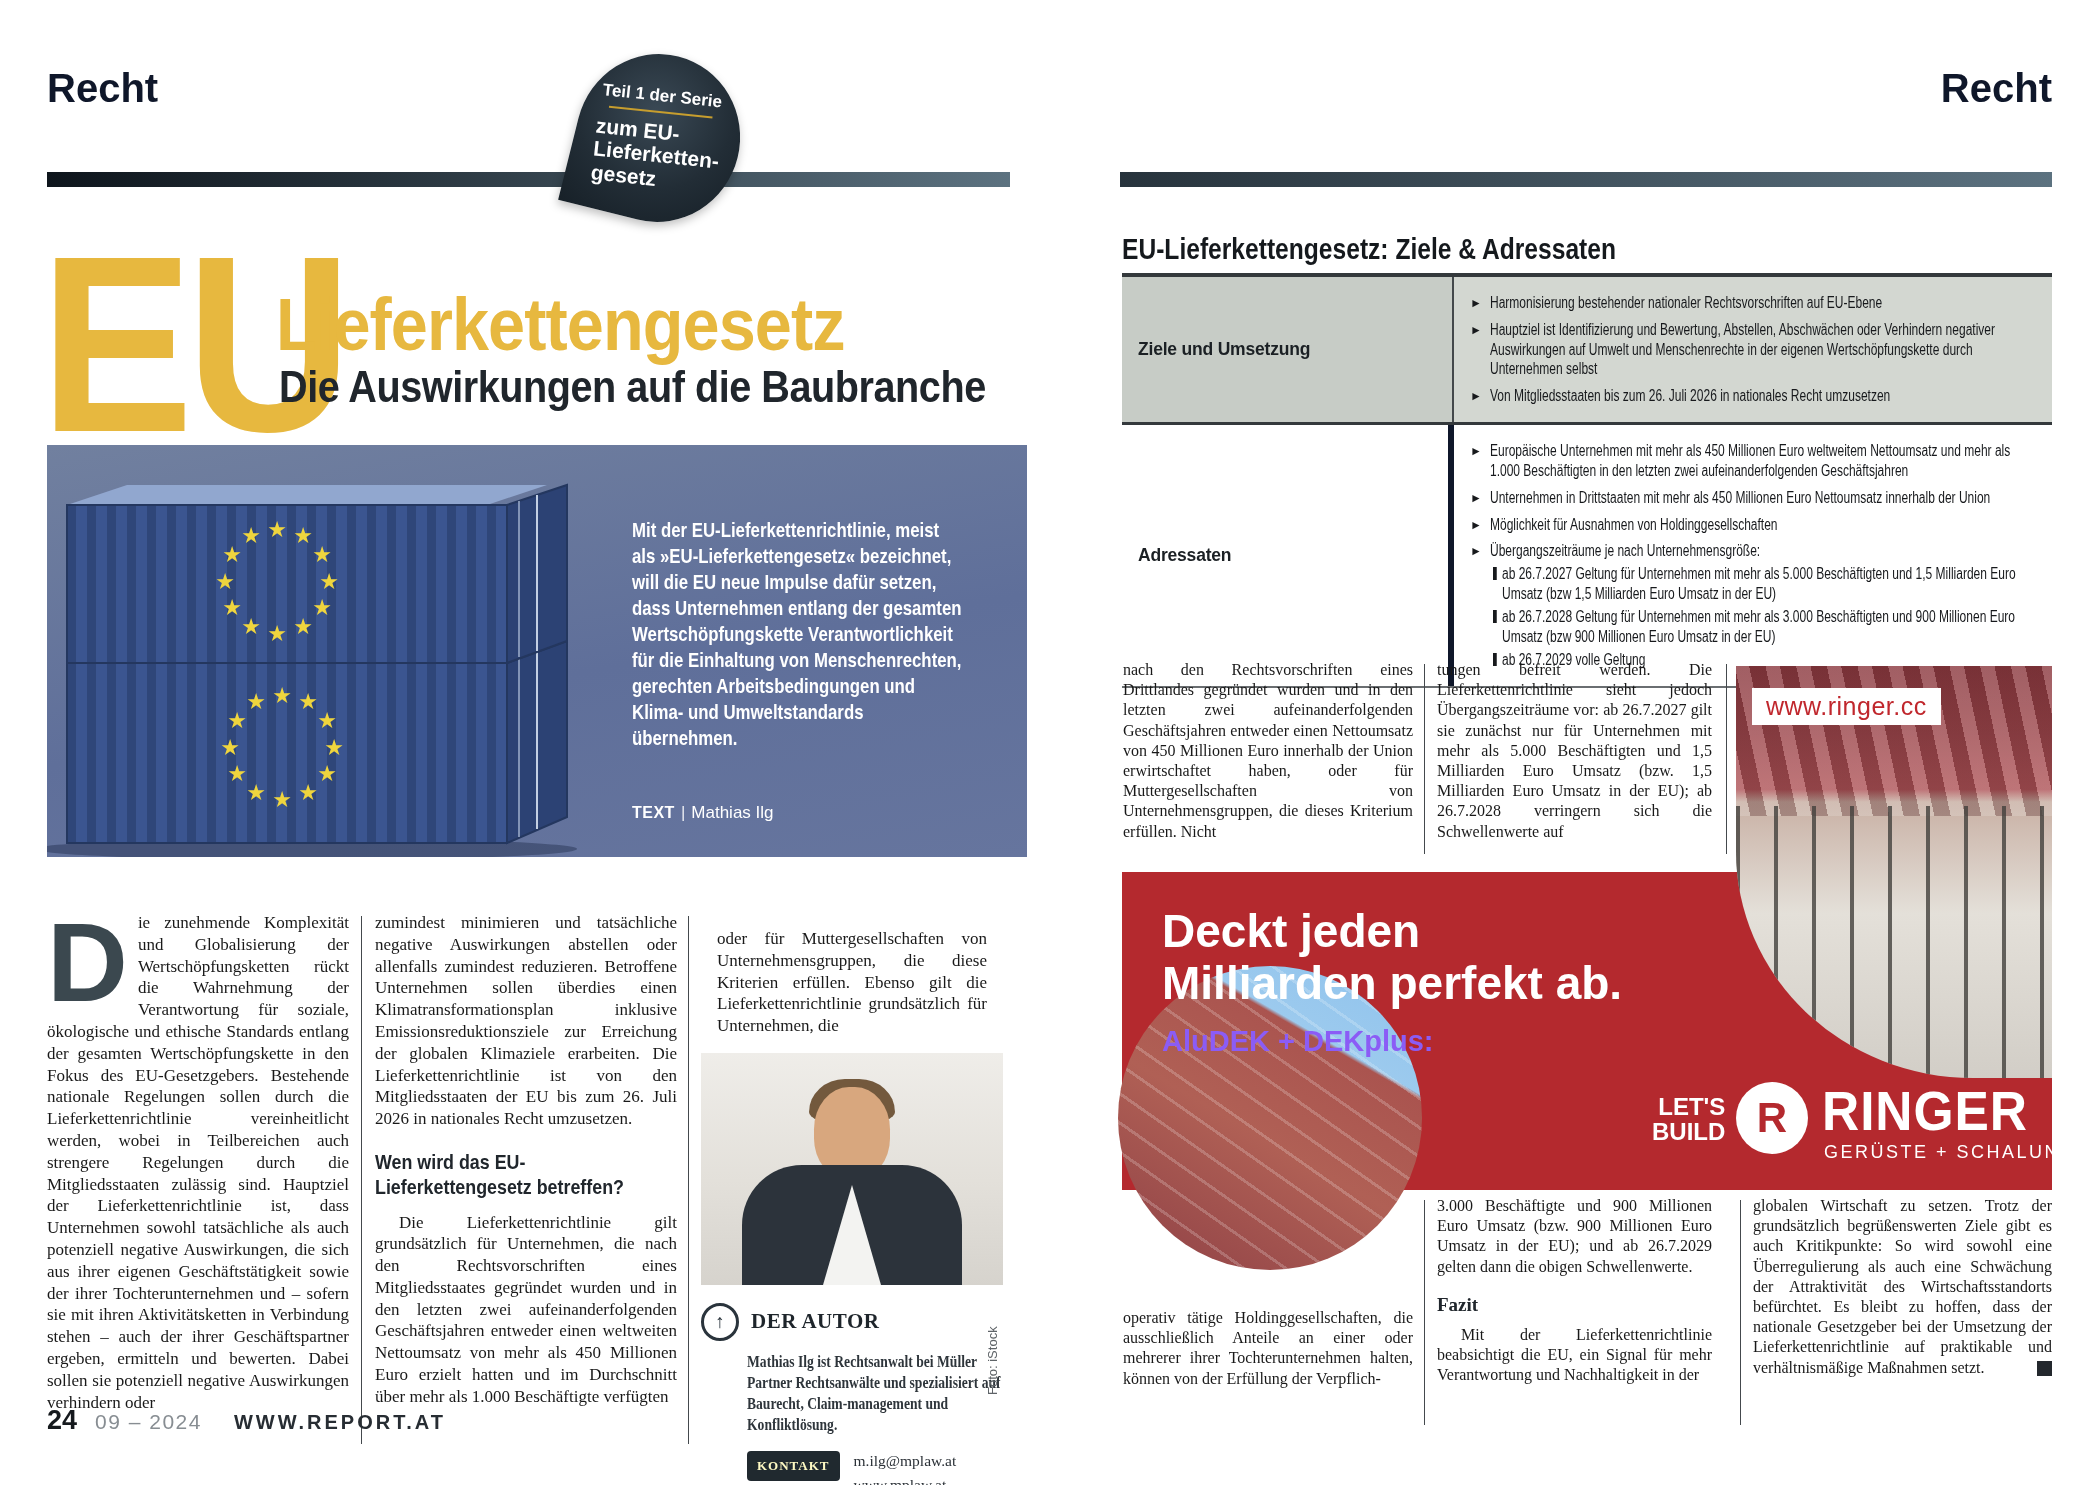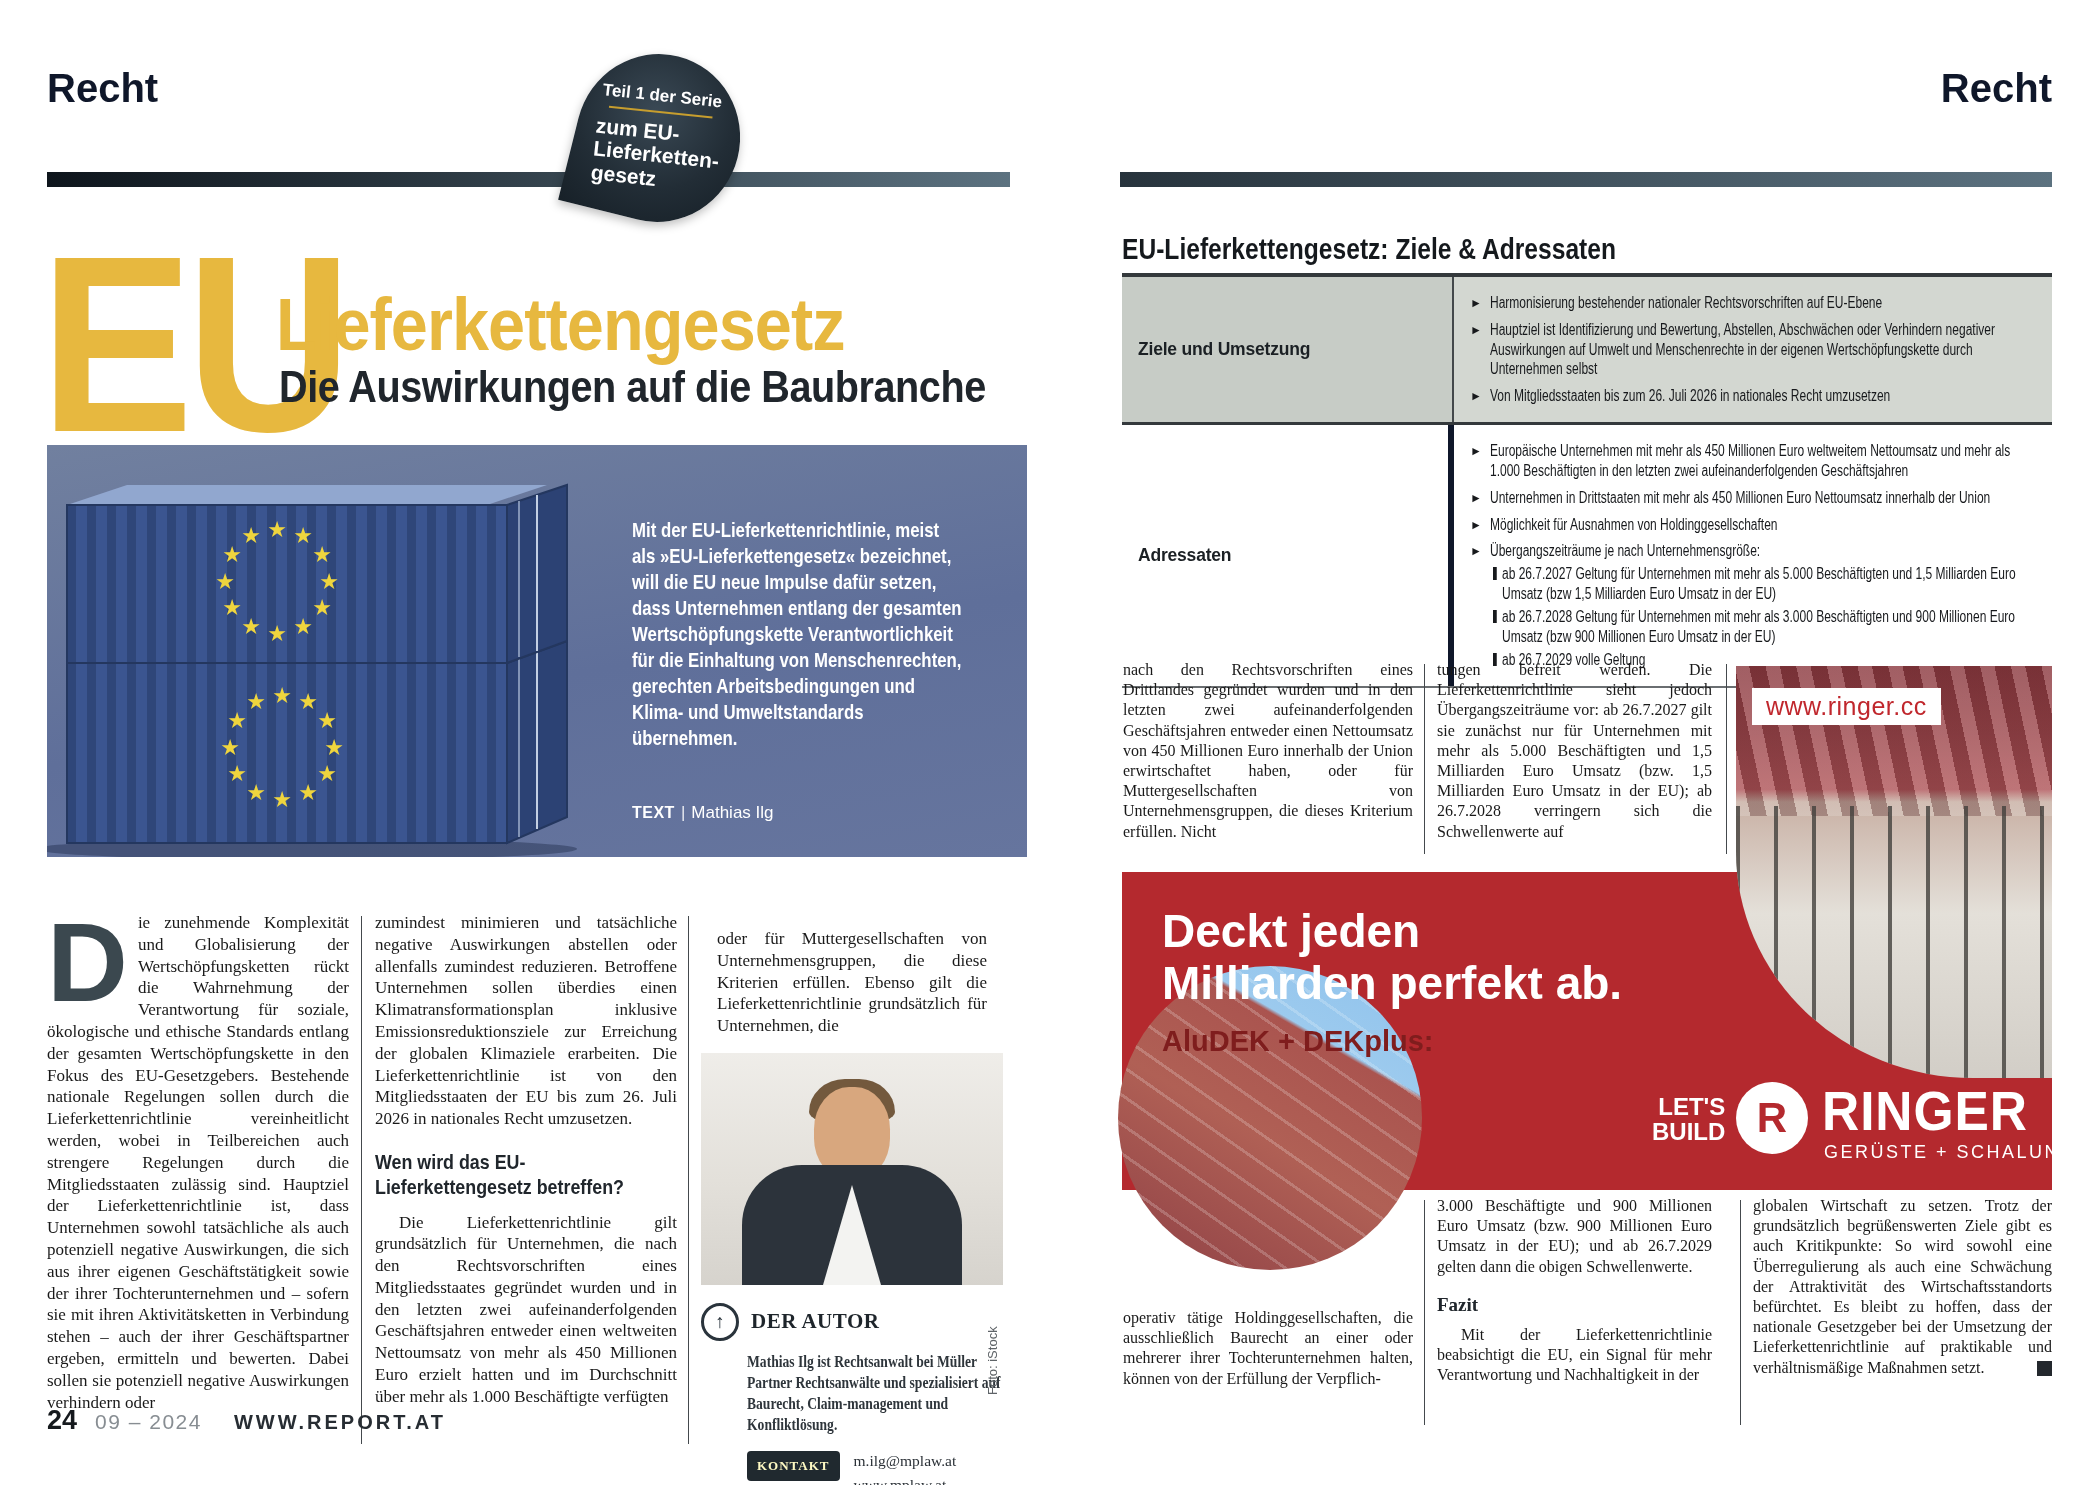--- a/index.html
+++ b/index.html
@@ -104,21 +104,21 @@
   
   .ad-red{width:930px;height:318px;background:#b4292e;z-index:1;}
   .ad-photo{width:316px;height:412px;z-index:2;overflow:hidden;border-bottom-left-radius:75% 55%;
       background:linear-gradient(180deg,#8f4046 0%,#a04d52 16%,#b25a5e 30%,#c9b1a5 33%,#e4e0d9 60%,#d2cec7 100%);}
   .ad-photo:before{content:"";position:absolute;left:0;top:0;width:100%;height:150px;
       background:repeating-linear-gradient(78deg,rgba(255,255,255,.16) 0 14px,rgba(60,10,14,.28) 14px 30px);}
   .ad-photo:after{content:"";position:absolute;left:0;top:140px;width:100%;height:272px;
       background:repeating-linear-gradient(90deg,rgba(66,64,60,.8) 0 4px,transparent 4px 38px);}
   .ad-url{background:#fff;color:#c0272d;font-size:25px;letter-spacing:.5px;padding:4px 14px;z-index:3;}
   .ad-h1{color:#fff;font-size:46px;font-weight:700;line-height:1.12;z-index:4;}
-  .ad-h2{color:#7f1d1d;font-size:29px;font-weight:700;line-height:1.33;z-index:4;text-align:center;}
+  .ad-h2{color:#8b5cf6;font-size:29px;font-weight:700;line-height:1.33;z-index:4;text-align:center;}
   .ad-lets{color:#fff;font-size:24px;font-weight:700;line-height:1.06;text-align:right;z-index:4;}
   .rlogo{width:72px;height:72px;background:#fff;border-radius:50%;display:flex;align-items:center;
       justify-content:center;color:#b4292e;font-size:42px;font-weight:700;z-index:4;}
   .rbrand{color:#fff;font-size:56px;font-weight:700;letter-spacing:1px;z-index:4;transform:scaleX(.92);transform-origin:0 0;white-space:nowrap;}
   .rbrand-sub{color:#fff;font-size:18px;letter-spacing:2.5px;z-index:4;white-space:nowrap;}
   .ad-circle{width:304px;height:304px;border-radius:50%;z-index:3;overflow:hidden;
       background:linear-gradient(210deg,#8ec2ec 0%,#9ccaee 27%,#aa544f 28%,#b06055 55%,#8f4146 100%);}
   .ad-circle:after{content:"";position:absolute;inset:0;
       background:repeating-linear-gradient(35deg,rgba(255,255,255,.2) 0 3px,transparent 3px 24px);}
 </style>
@@ -308,21 +308,21 @@
   <div class="abs ad-h2" style="left:1162px;top:1022px;">
     <span>AluDEK + DEKplus:</span><br>
   </div>
   <div class="abs ad-lets" style="left:1652px;top:1094px;white-space:pre-line;">LET'S
 BUILD</div>
   <div class="abs rlogo" style="left:1736px;top:1082px;">R</div>
   <div class="abs rbrand" style="left:1822px;top:1078px;">RINGER</div>
   <div class="abs rbrand-sub" style="left:1824px;top:1142px;">GERÜSTE + SCHALUNGEN</div>
   <div class="abs ad-circle" style="left:1118px;top:966px;"></div>
 
-  <div class="abs colR serif" style="left:1123px;top:1308px;width:290px;">operativ tätige Holdinggesellschaften, die ausschließlich Baurecht an einer oder mehrerer ihrer Tochterunternehmen halten, können von der Erfüllung der Verpflich-</div>
+  <div class="abs colR serif" style="left:1123px;top:1308px;width:290px;">operativ tätige Holdinggesellschaften, die ausschließlich Anteile an einer oder mehrerer ihrer Tochterunternehmen halten, können von der Erfüllung der Verpflich-</div>
   <div class="abs vdiv" style="left:1424px;top:1200px;height:225px;"></div>
   <div class="abs colR serif" style="left:1437px;top:1196px;width:275px;">
     <p style="margin:0;">3.000 Beschäftigte und 900 Millionen Euro Umsatz (bzw. 900 Millionen Euro Umsatz in der EU); und ab 26.7.2029 gelten dann die obigen Schwellenwerte.</p>
     <h3 class="fazit">Fazit</h3>
     <p class="ind" style="margin:0;">Mit der Lieferkettenrichtlinie beabsichtigt die EU, ein Signal für mehr Verantwortung und Nachhaltigkeit in der</p>
   </div>
   <div class="abs vdiv" style="left:1740px;top:1200px;height:225px;"></div>
   <div class="abs colR serif" style="left:1753px;top:1196px;width:299px;">
     <span>globalen Wirtschaft zu setzen. Trotz der grundsätzlich begrüßenswerten Ziele gibt es auch Kritikpunkte: So wird sowohl eine Überregulierung als auch eine Schwächung der Attraktivität des Wirtschaftsstandorts befürchtet. Es bleibt zu hoffen, dass der nationale Gesetzgeber bei der Umsetzung der Lieferkettenrichtlinie auf praktikable und verhältnismäßige Maßnahmen setzt.</span>
     <span class="endmark"></span>

